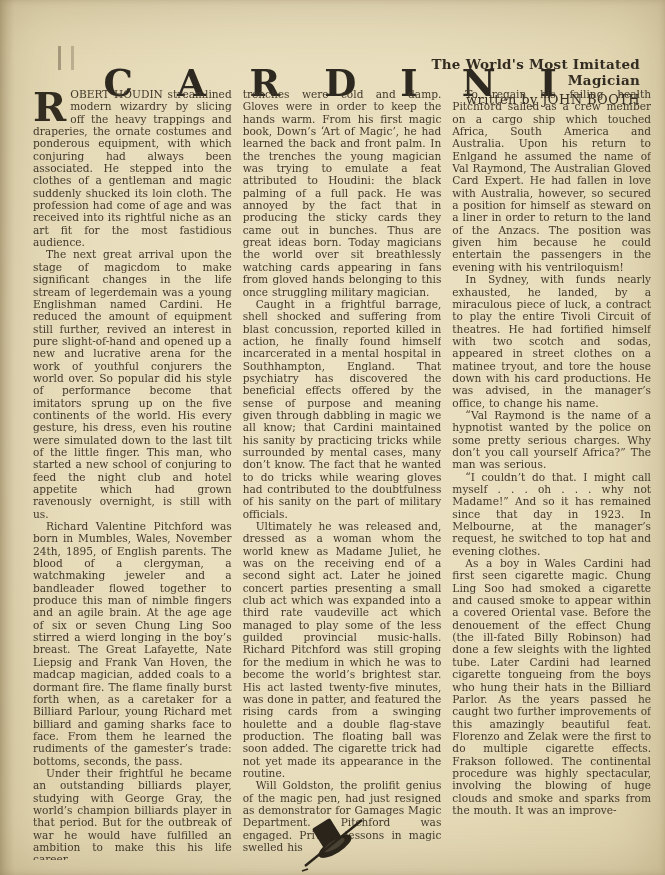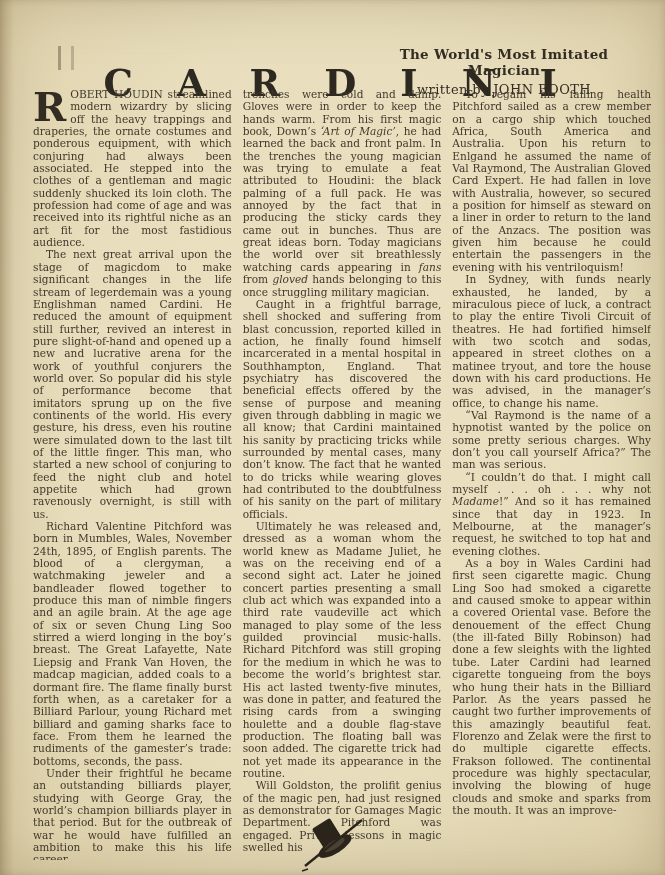--- a/index.html
+++ b/index.html
@@ -28,22 +28,22 @@
   }
   .masthead-title{
     position:absolute;left:88px;top:36px;width:290px;
     text-align:center;
     font-size:37px;font-weight:bold;
     letter-spacing:.42em;text-indent:.42em;
     color:#2e2920;
     white-space:nowrap;
   }
   .masthead-byline{
-    position:absolute;left:368px;top:46px;width:272px;
-    text-align:center;color:#332c22;
+    position:absolute;left:368px;top:56px;width:272px;
+    text-align:right;color:#332c22;
   }
   .byline-1{font-size:13.5px;font-weight:bold;letter-spacing:.02em;}
   .byline-2{font-size:13px;font-weight:normal;margin-top:4px;letter-spacing:.03em;}
   .columns{
     position:absolute;left:33px;top:88px;width:618px;height:772px;
     display:flex;gap:11px;
     overflow:hidden;
   }
   .col{flex:1 1 0;overflow:hidden;}
   .col p{
@@ -54,21 +54,21 @@
     word-spacing:.5px;
     color:#41392c;
   }
   .col p.no-indent{text-indent:0;}
   .dropcap{
     float:left;
     font-size:40px;line-height:33px;
     padding:2px 4px 0 0;
     font-weight:bold;color:#332c21;
   }
-  .it{font-style:italic;}
+  .it{}
   .illustration{
     position:absolute;left:296px;top:814px;width:74px;height:58px;
   }
 </style>
 </head>
 <body>
 
 <div class="page">
 
   <div class="scan-mark"></div>

